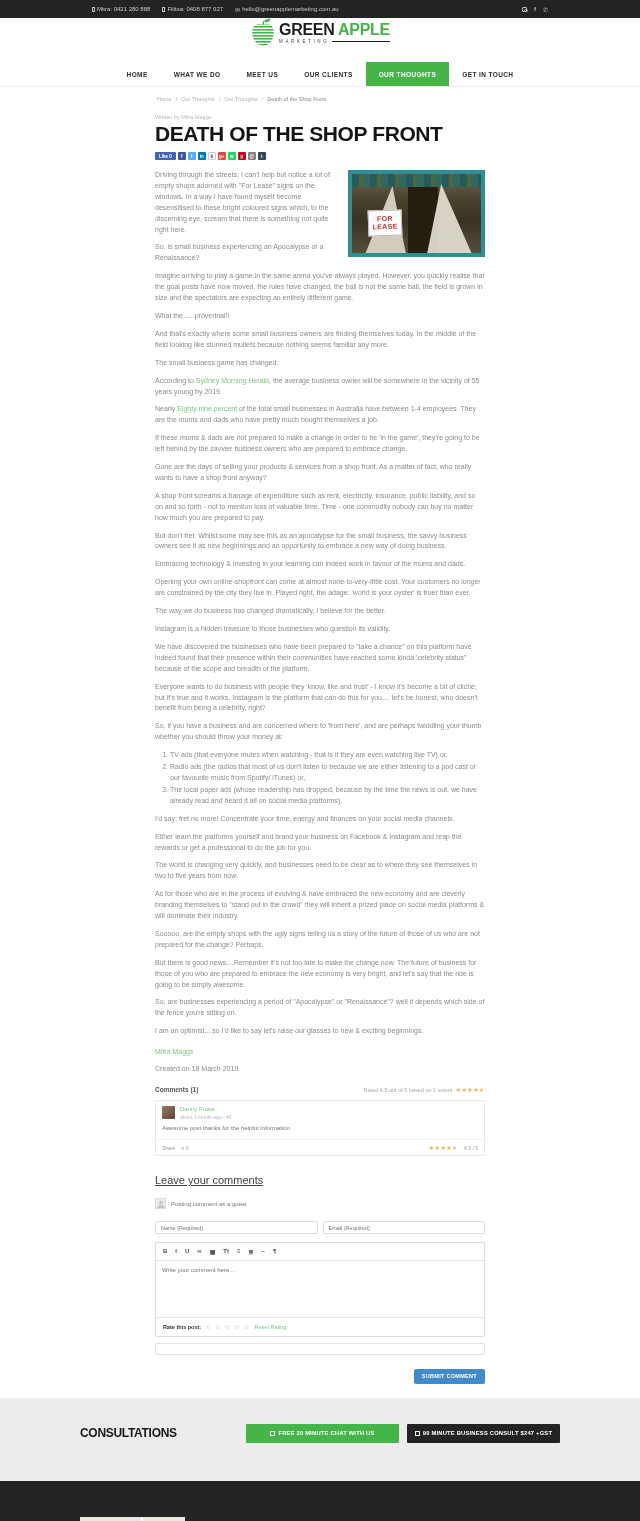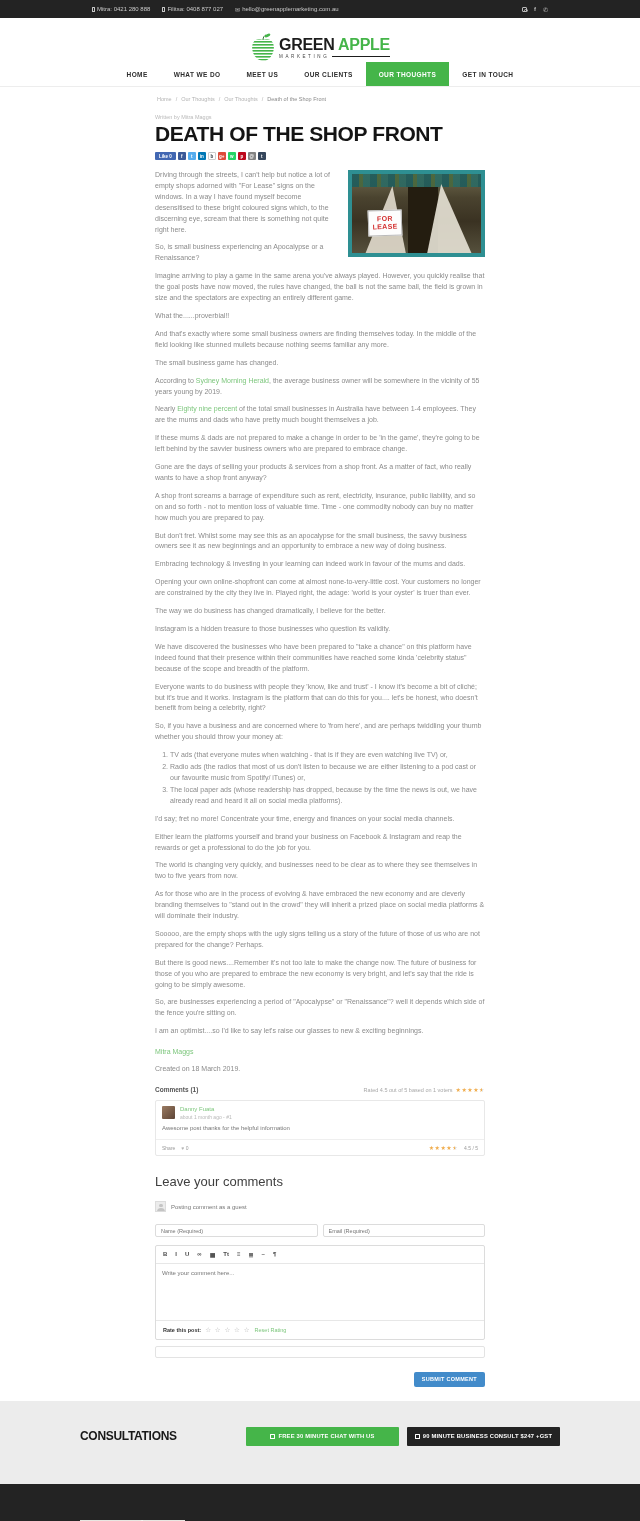--- a/index.html
+++ b/index.html
@@ -13,21 +13,21 @@
   .tb-item { display:flex; align-items:center; gap:2px; }
   .mini-phone { display:inline-block; width:3px; height:5px; border:0.8px solid #c9c9c9; border-radius:0.5px; }
   .mini-mail { font-size:6px; }
   .topbar-right { display:flex; gap:7px; align-items:center; color:#bdbdbd; }
   .ig-mini { width:5px; height:5px; border:0.8px solid #bdbdbd; border-radius:1px; position:relative; }
   .ig-mini::after { content:""; position:absolute; left:1.2px; top:1.2px; width:1.6px; height:1.6px; border:0.7px solid #bdbdbd; border-radius:50%; }
   .fb-mini { font-size:6px; font-weight:bold; }
   .ph-mini { font-size:6px; }
 
   
-  .header { height:44px; display:flex; align-items:flex-end; justify-content:center; background:#fff; }
+  .header { height:44px; display:flex; align-items:flex-start; justify-content:center; background:#fff; }
   .logo { display:flex; align-items:center; gap:3px; }
   .logo-text .words { font-size:16px; font-weight:800; letter-spacing:-0.3px; color:#1d1d1d; line-height:1; }
   .logo-text .words .green { color:#45b549; }
   .logo-tagline { display:flex; align-items:center; gap:3px; margin-top:1px; }
   .logo-tagline span { font-size:4.5px; letter-spacing:2.6px; color:#444; }
   .logo-tagline i { flex:1; border-top:1px solid #1d1d1d; height:0; }
 
   
   .nav-wrap { border-bottom:1px solid #ededed; }
   .nav { display:flex; justify-content:center; height:24px; }
@@ -83,21 +83,21 @@
   .comment-avatar { width:13px; height:13px; background:linear-gradient(135deg,#9a7b62,#5d4436); border-radius:1px; }
   .comment-author { font-size:6px; color:#7cc67c; }
   .comment-meta { font-size:5px; color:#b8b8b8; margin-top:2px; }
   .comment-text { padding:3px 6px 8px; font-size:6px; color:#777; }
   .comment-foot { border-top:1px solid #efefef; padding:4px 6px; display:flex;
     justify-content:space-between; align-items:center; font-size:5px; color:#9a9a9a; }
   .comment-foot .left { display:flex; gap:6px; align-items:center; }
   .heart { color:#b5b5b5; }
 
   
-  .leave-title { font-size:13px; color:#3f3f3f; font-weight:400; margin:18px 0 12px; }
+  .leave-title { font-size:11px; color:#3f3f3f; font-weight:400; margin:18px 0 12px;text-decoration:underline; }
   .guest-row { display:flex; gap:5px; align-items:center; margin-bottom:12px; }
   .guest-avatar { width:11px; height:11px; background:#ececec; border:1px solid #dcdcdc; position:relative; overflow:hidden; }
   .guest-avatar::before { content:""; position:absolute; left:3.2px; top:1.5px; width:3.6px; height:3.6px; border-radius:50%; background:#c4c4c4; }
   .guest-avatar::after { content:""; position:absolute; left:1.2px; top:6px; width:7.6px; height:5px; border-radius:4px 4px 0 0; background:#c4c4c4; }
   .guest-label { font-size:6px; color:#777; }
   .form-row { display:flex; gap:5px; margin-bottom:8px; }
   .form-input { flex:1; height:13px; border:1px solid #dcdcdc; border-radius:2px; padding:0 5px;
     font-size:5.5px; color:#777; font-family:"Liberation Sans",sans-serif; outline:none; }
   .editor-card { border:1px solid #dcdcdc; border-radius:2px; }
   .editor-toolbar { display:flex; gap:8px; padding:5px 7px; border-bottom:1px solid #e7e7e7; }

